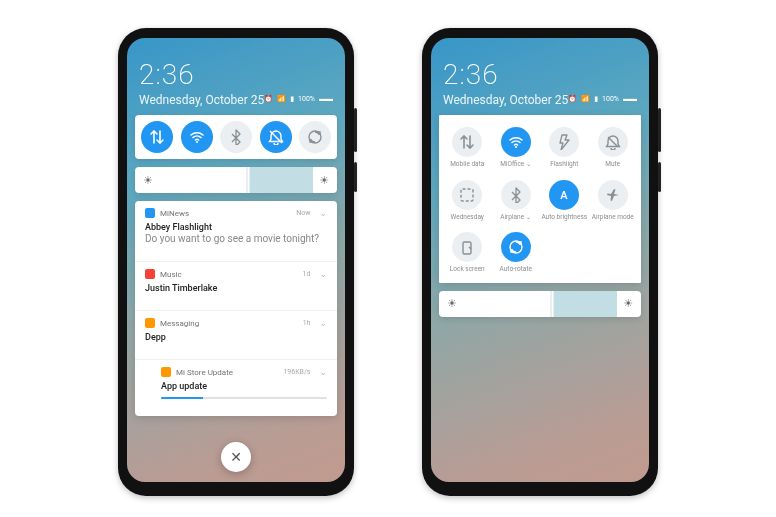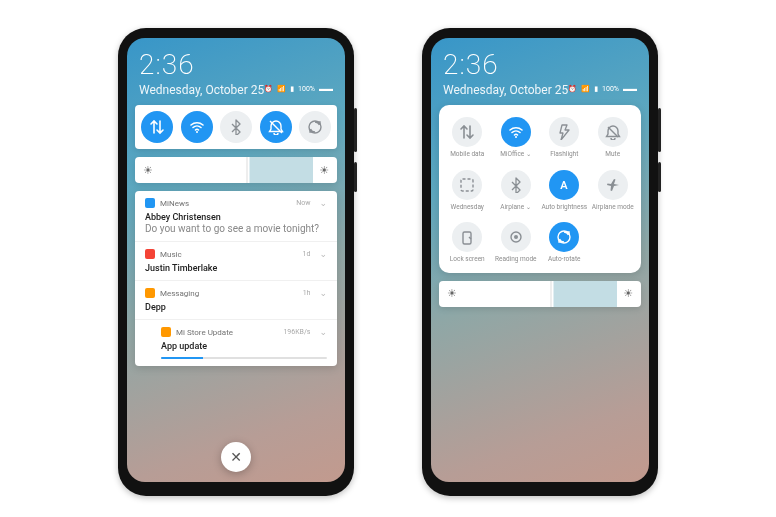--- a/index.html
+++ b/index.html
@@ -26,21 +26,21 @@
   .btn-right.b1 { top: 80px; height: 44px; }
   .btn-right.b2 { top: 134px; height: 30px; }
   .screen {
     width: 100%;
     height: 100%;
     border-radius: 18px;
     overflow: hidden;
     position: relative;
     background: linear-gradient(160deg, #3896c8 0%, #5ea8bf 30%, #8fa7a6 55%, #b79d96 85%, #c29a8e 100%);
   }
-  .header { color: #fff; padding: 10px 12px 8px 12px; display: flex; justify-content: space-between; align-items: flex-end; }
+  .header { color: #fff; padding: 20px 12px 8px 12px; display: flex; justify-content: space-between; align-items: flex-end; }
   .clock { font-size: 28px; font-weight: 200; letter-spacing: 1px; }
   .date { font-size: 12px; opacity: .9; margin-top: 2px; }
   .status { display: flex; align-items: center; gap: 4px; font-size: 7px; margin-bottom: 4px; }
 
   
   .qt-bar {
     background: #fff; border-radius: 4px; margin: 0 8px; padding: 6px 6px;
     display: flex; justify-content: space-between; box-shadow: 0 2px 6px rgba(0,0,0,.12);
   }
   .toggle {
@@ -61,41 +61,41 @@
   .bright .fill { position: absolute; left: 0; top: 0; bottom: 0; width: 58%; background: #fff; }
   .bright .rest { position: absolute; right: 0; top: 0; bottom: 0; width: 42%; background: #c3dde4; }
   .bright .thumb { position: absolute; left: 58%; top: 50%; transform: translate(-50%,-50%); width: 3px; height: 26px; background: #fff; border-left: 1px solid #ddd; }
   .sun { font-size: 11px; color: #666; }
 
   
   .notifs {
     background: #fff; border-radius: 4px; margin: 0 8px; box-shadow: 0 2px 8px rgba(0,0,0,.15);
     padding: 0; font-size: 8px;
   }
-  .nrow { padding: 7px 10px 7px 10px; border-bottom: 1px solid #f0f0f0; position: relative; }
+  .nrow { padding: 7px 10px 17px 10px; border-bottom: 1px solid #f0f0f0; position: relative; }
   .nrow:last-child { border-bottom: none; margin-left: 16px; }
   .nhead { display: flex; align-items: center; gap: 5px; color:#737373; }
   .nicon { width: 10px; height: 10px; border-radius: 2px; display:inline-block; }
   .ntime { margin-left: auto; font-size: 7px; color:#aaa; }
   .chev { font-size: 9px; color:#bbb; margin-left: 4px; }
   .ntitle { font-size: 9px; color:#222; margin-top: 4px; font-weight: 500; }
   .nbody { font-size: 10px; color:#888; margin-top: 1px; }
   .progress { height: 2px; background: #e0e0e0; margin-top: 6px; border-radius: 2px; overflow: hidden; }
   .progress > div { height: 100%; width: 25%; background: #2196f3; }
 
   .dismiss {
     position: absolute; bottom: 10px; left: 50%; transform: translateX(-50%);
     width: 30px; height: 30px; border-radius: 50%; background: #fff;
     display: flex; align-items: center; justify-content: center;
     box-shadow: 0 2px 8px rgba(0,0,0,.25); font-size: 14px; color:#555;
   }
 
   
   .qt-panel {
-    background: #fff; border-radius: 10px; margin: 0 8px; padding: 12px 4px 10px;
+    background: #fff; border-radius: 1px; margin: 0 8px; padding: 12px 4px 10px;
     box-shadow: 0 2px 8px rgba(0,0,0,.15);
   }
   .qgrid { display: grid; grid-template-columns: repeat(4,1fr); gap: 12px 0; }
   .qitem { display: flex; flex-direction: column; align-items: center; gap: 4px; }
   .qitem .toggle { width: 30px; height: 30px; font-size: 12px; }
   .qlabel { font-size: 6.5px; color:#8d8d8d; text-align: center; line-height: 1; }
 
   svg { display: block; }
 </style>
 </head>
@@ -210,21 +210,21 @@
     </div>
 
     <div class="notifs" id="notifs">
         <div class="nrow">
           <div class="nhead">
     <span class="nicon" style="background:#2196f3"></span>
     <span>MiNews</span>
     <span class="ntime">Now</span>
     <span class="chev">⌄</span>
   </div>
-  <div class="ntitle">Abbey Christensen</div>
+  <div class="ntitle">Abbey Flashlight</div>
           <div class="nbody">Do you want to go see a movie tonight?</div>
         </div>
         <div class="nrow">
           <div class="nhead">
     <span class="nicon" style="background:#f44336"></span>
     <span>Music</span>
     <span class="ntime">1d</span>
     <span class="chev">⌄</span>
   </div>
   <div class="ntitle">Justin Timberlake</div>
@@ -342,28 +342,20 @@
           </div>
           <div class="qitem">
             <div class="toggle off">
               <svg width="16" height="16" viewBox="0 0 16 16">
                 <use href="#i-lock"></use>
               </svg>
             </div>
   <div class="qlabel">Lock screen</div>
           </div>
           <div class="qitem">
-            <div class="toggle off">
-              <svg width="16" height="16" viewBox="0 0 16 16">
-                <use href="#i-read"></use>
-              </svg>
-            </div>
-  <div class="qlabel">Reading mode</div>
-          </div>
-          <div class="qitem">
             <div class="toggle on">
               <svg width="16" height="16" viewBox="0 0 16 16">
                 <use href="#i-rotate"></use>
               </svg>
             </div>
   <div class="qlabel">Auto-rotate</div>
           </div>
         </div>
     </div>
 

